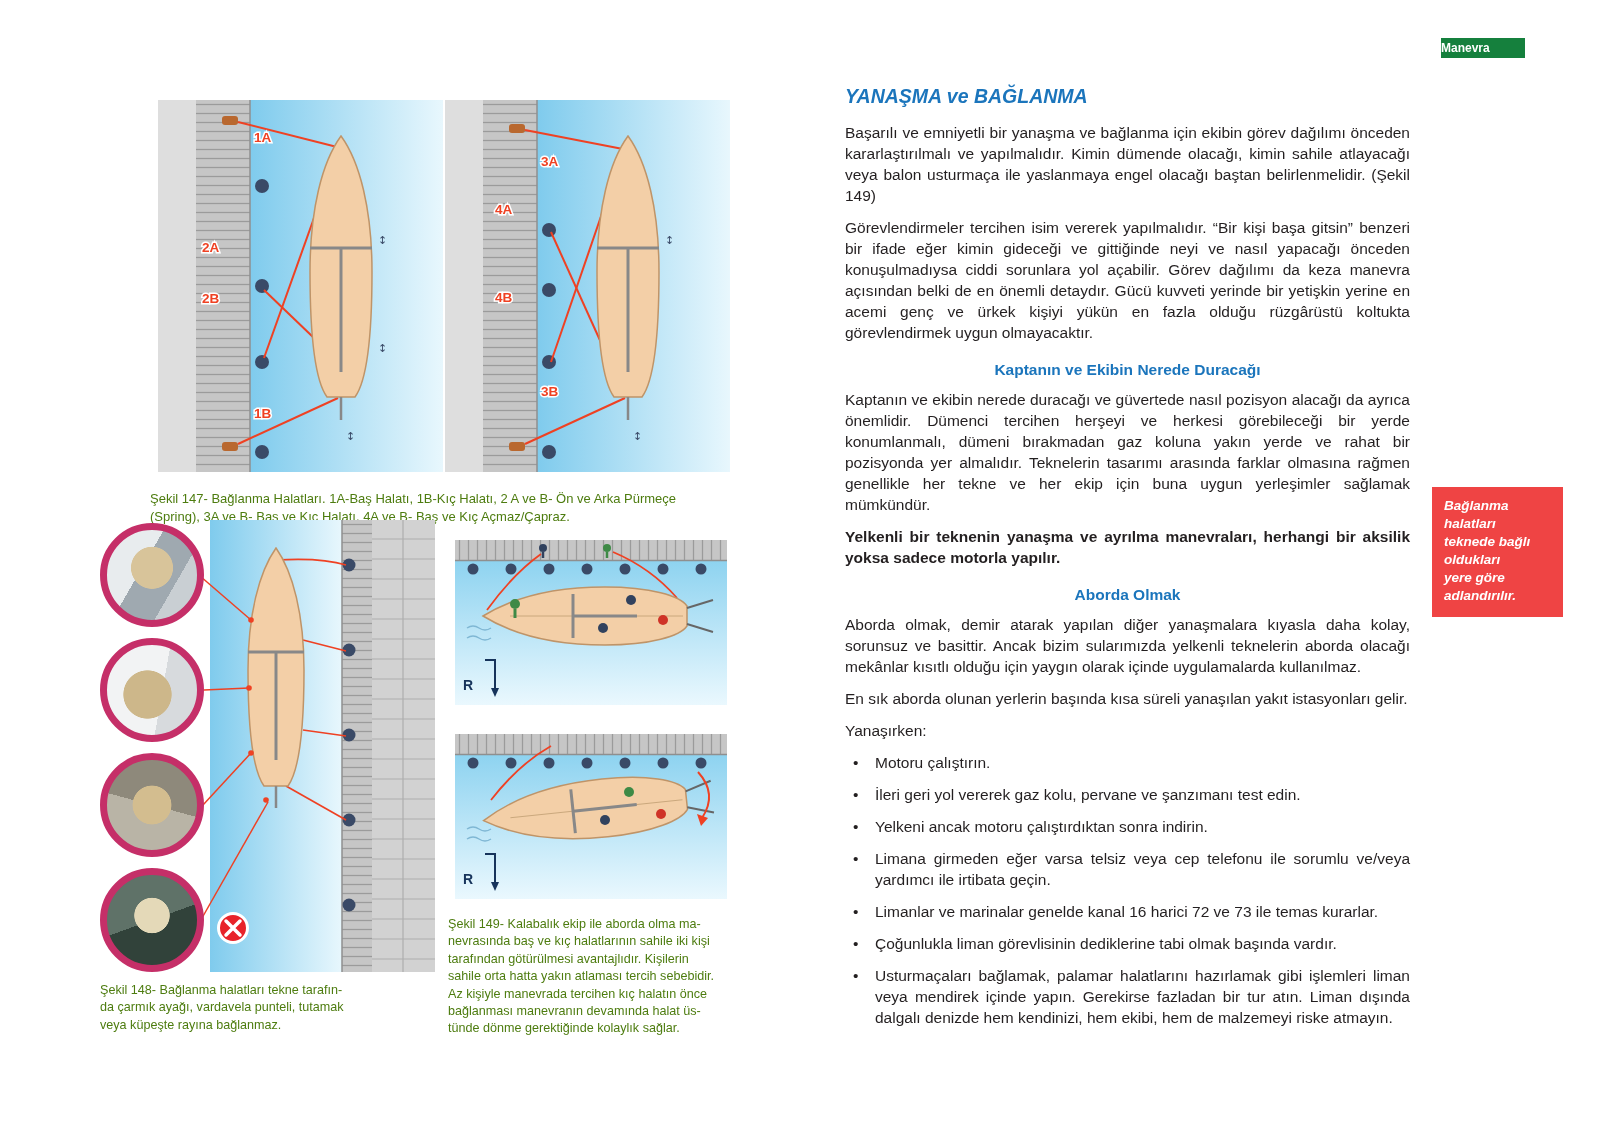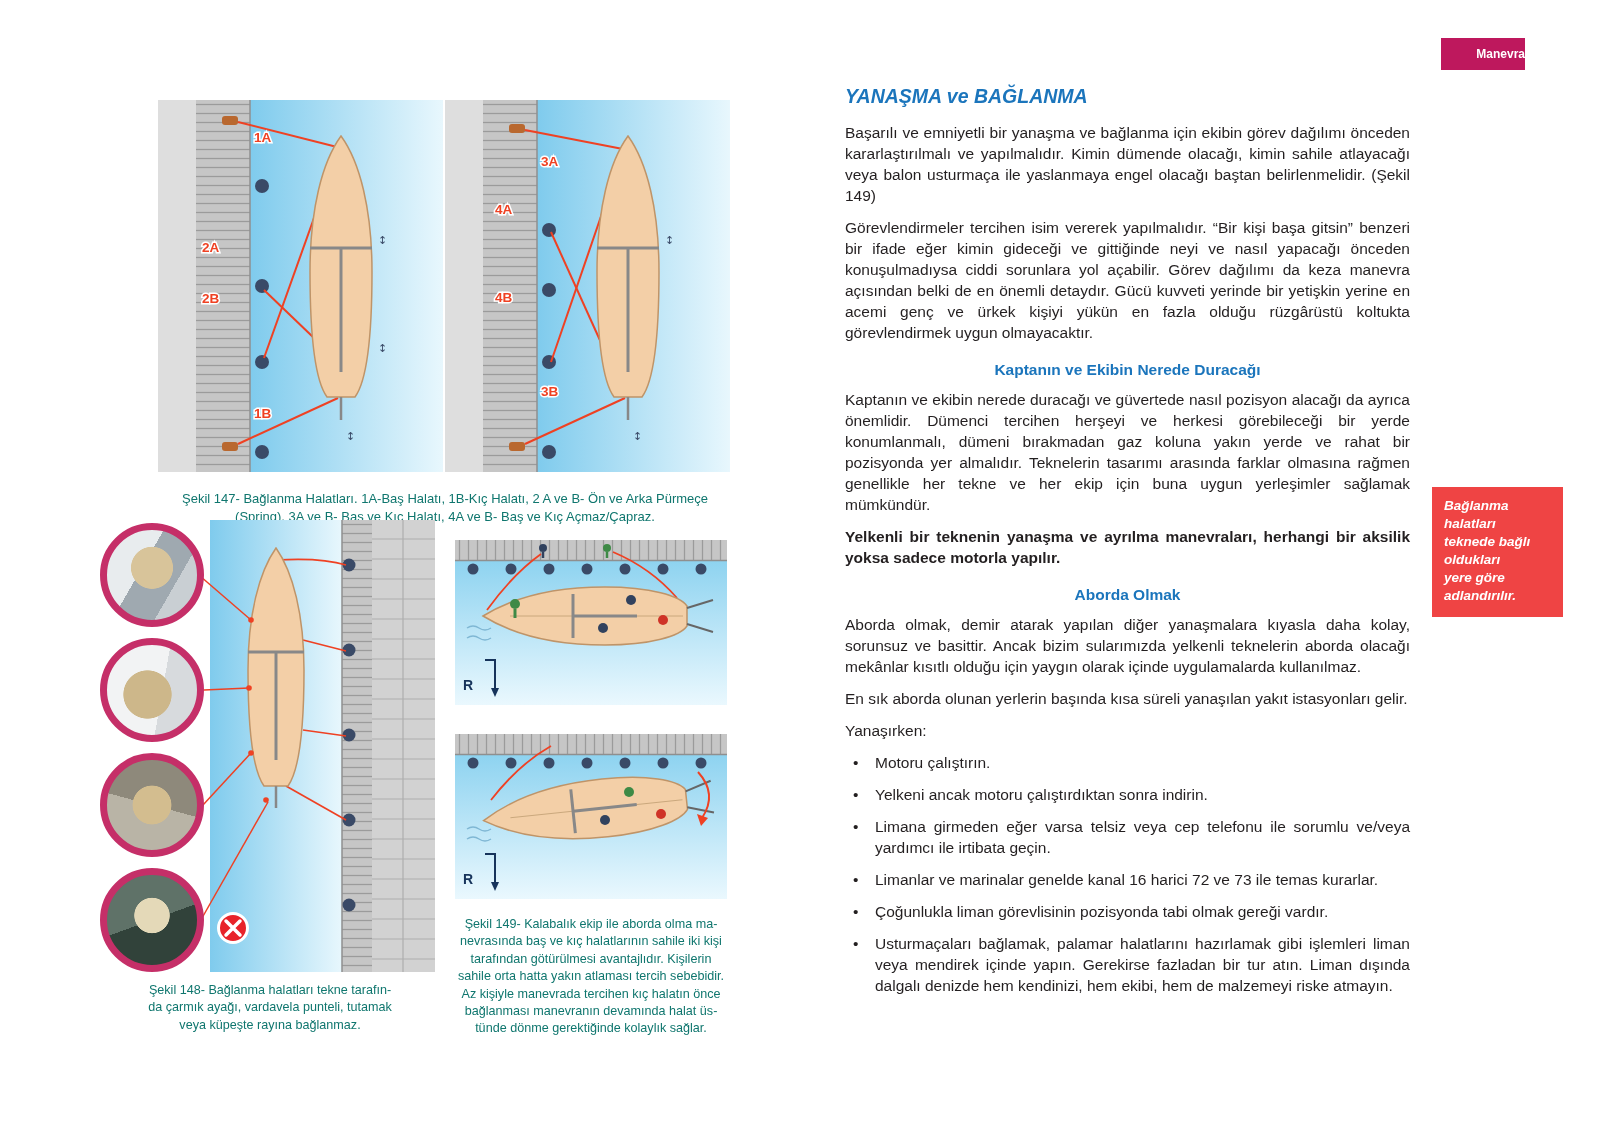--- a/index.html
+++ b/index.html
@@ -1,25 +1,25 @@
 <!DOCTYPE html>
 <html><head>
 <meta charset="utf-8">
 <style>
   html,body{margin:0;padding:0;background:#fff;}
   .page{position:relative;width:1600px;height:1128px;background:#ffffff;overflow:hidden;
         font-family:"Liberation Sans",sans-serif;color:#231f20;}
 
   
-  .tab{position:absolute;left:1441px;top:38px;width:84px;height:32px;background:#be185d;
-       color:#fff;font-size:12px;font-weight:bold;display:flex;align-items:center;justify-content:flex-end;}
+  .tab{position:absolute;left:1441px;top:38px;width:84px;height:20px;background:#15803d;
+       color:#fff;font-size:12px;font-weight:bold;display:flex;align-items:center;justify-content:flex-start;}
 
   
   .fig147{position:absolute;left:158px;top:100px;display:flex;gap:2px;}
-  .figcap{position:absolute;font-size:13px;line-height:1.38;color:#0f766e;text-align:center;white-space:pre-line;}
+  .figcap{position:absolute;font-size:13px;line-height:1.38;color:#4d7c0f;text-align:left;white-space:pre-line;}
   #cap147{left:150px;top:490px;width:590px;}
   #cap148{left:100px;top:982px;width:340px;font-size:12.6px;}
   #cap149{left:448px;top:916px;width:286px;font-size:12.6px;}
 
   .fig148{position:absolute;left:100px;top:520px;width:335px;height:452px;}
   .fig148 svg{position:absolute;left:0;top:0;}
   .photo{position:absolute;left:0;width:104px;height:104px;border-radius:50%;
          border:7px solid #c52f68;box-sizing:border-box;}
   .photo.p1{top:3px;  background:radial-gradient(circle at 50% 42%,#d8c49a 0 30%,rgba(0,0,0,0) 31%),
                        linear-gradient(120deg,#e8ecee 0 40%,#9fa9b0 40% 70%,#c9cfd3 70%);}
@@ -290,24 +290,25 @@
     <p>Görevlendirmeler tercihen isim vererek yapılmalıdır. “Bir kişi başa gitsin” benzeri bir ifade eğer kimin gideceği ve gittiğinde neyi ve nasıl yapacağı önceden konuşulmadıysa ciddi sorunlara yol açabilir. Görev dağılımı da keza manevra açısından belki de en önemli detaydır. Gücü kuvveti yerinde bir yetişkin yerine en acemi genç ve ürkek kişiyi yükün en fazla olduğu rüzgârüstü koltukta görevlendirmek uygun olmayacaktır.</p>
     <h2>Kaptanın ve Ekibin Nerede Duracağı</h2>
     <p>Kaptanın ve ekibin nerede duracağı ve güvertede nasıl pozisyon alacağı da ayrıca önemlidir. Dümenci tercihen herşeyi ve herkesi görebileceği bir yerde konumlanmalı, dümeni bırakmadan gaz koluna yakın yerde ve rahat bir pozisyonda yer almalıdır. Teknelerin tasarımı arasında farklar olmasına rağmen genellikle her tekne ve her ekip için buna uygun yerleşimler sağlamak mümkündür.</p>
     <p class="bold">Yelkenli bir teknenin yanaşma ve ayrılma manevraları, herhangi bir aksilik yoksa sadece motorla yapılır.</p>
     <h2>Aborda Olmak</h2>
     <p>Aborda olmak, demir atarak yapılan diğer yanaşmalara kıyasla daha kolay, sorunsuz ve basittir. Ancak bizim sularımızda yelkenli teknelerin aborda olacağı mekânlar kısıtlı olduğu için yaygın olarak içinde uygulamalarda kullanılmaz.</p>
     <p>En sık aborda olunan yerlerin başında kısa süreli yanaşılan yakıt istasyonları gelir.</p>
     <p>Yanaşırken:</p>
     <ul>
       <li><span>Motoru çalıştırın.</span></li>
+      <li><span>İleri geri yol vererek gaz kolu, pervane ve şanzımanı test edin.</span></li>
       <li><span>Yelkeni ancak motoru çalıştırdıktan sonra indirin.</span></li>
       <li><span>Limana girmeden eğer varsa telsiz veya cep telefonu ile sorumlu ve/veya yardımcı ile irtibata geçin.</span></li>
       <li><span>Limanlar ve marinalar genelde kanal 16 harici 72 ve 73 ile temas kurarlar.</span></li>
-      <li><span>Çoğunlukla liman görevlisinin pozisyonda tabi olmak gereği vardır.</span></li>
+      <li><span>Çoğunlukla liman görevlisinin dediklerine tabi olmak başında vardır.</span></li>
       <li><span>Usturmaçaları bağlamak, palamar halatlarını hazırlamak gibi işlemleri liman veya mendirek içinde yapın. Gerekirse fazladan bir tur atın. Liman dışında dalgalı denizde hem kendinizi, hem ekibi, hem de malzemeyi riske atmayın.</span></li>
     </ul>
   </div>
 
   <div class="sidenote">Bağlanma
 halatları
 teknede bağlı
 oldukları
 yere göre
 adlandırılır.</div>

